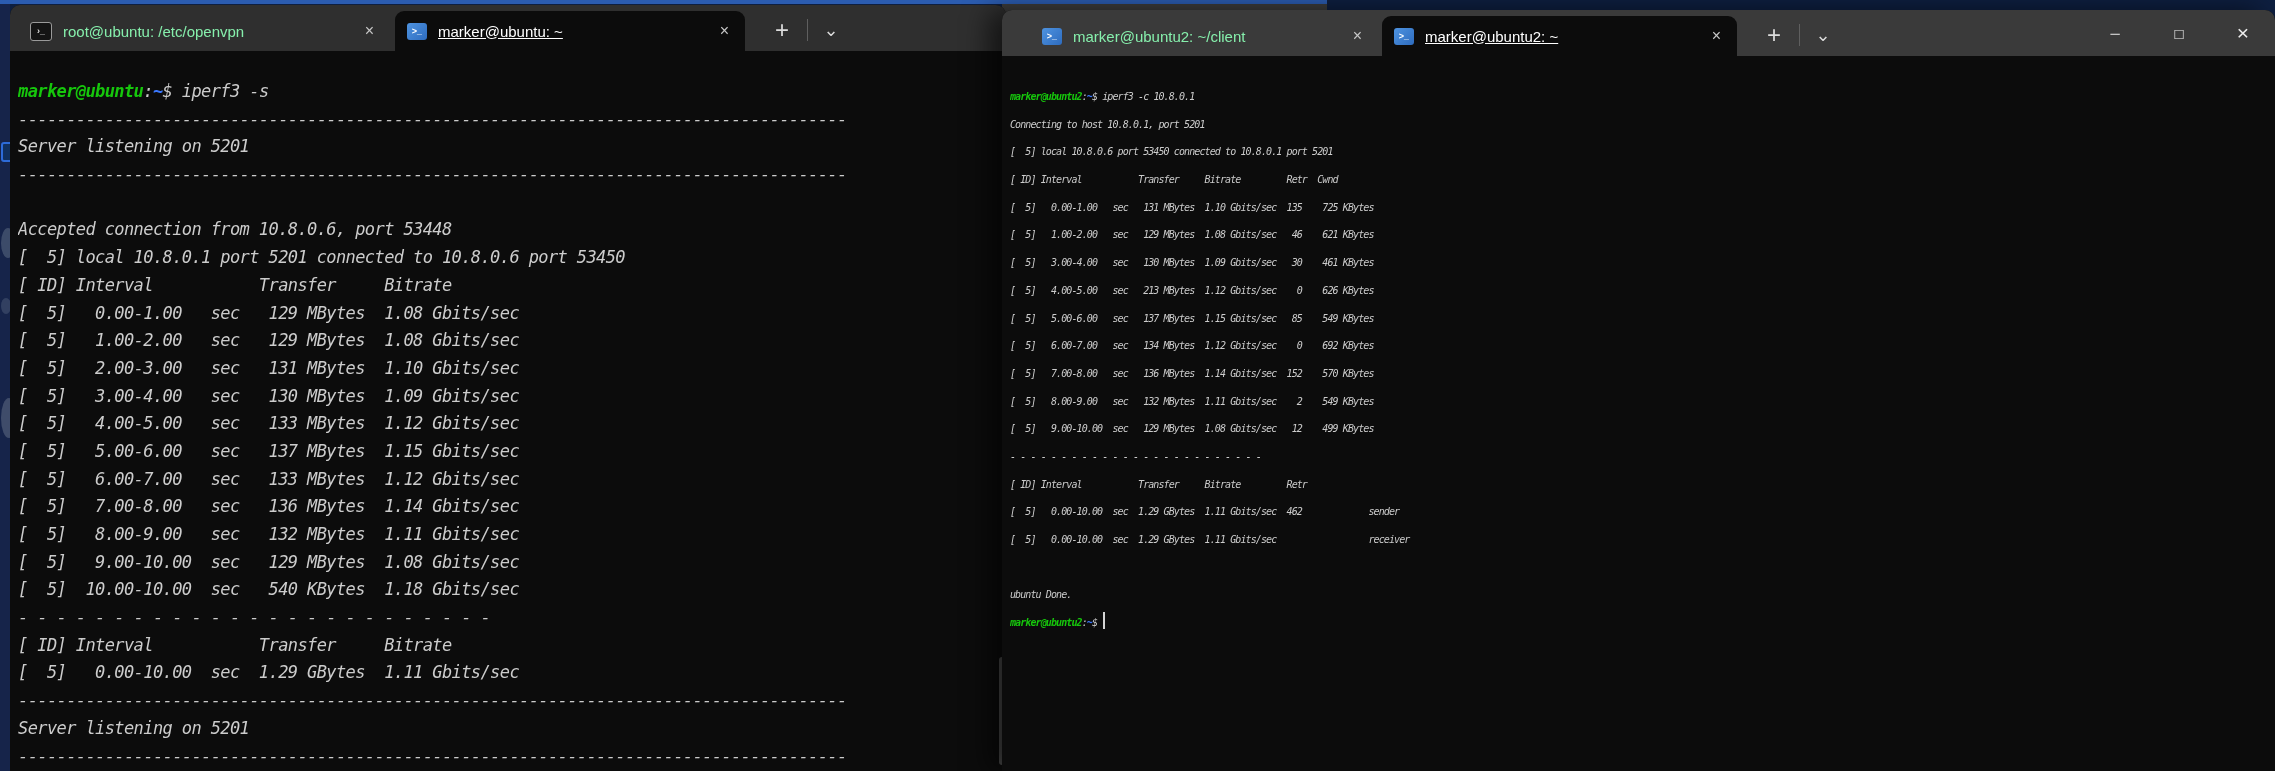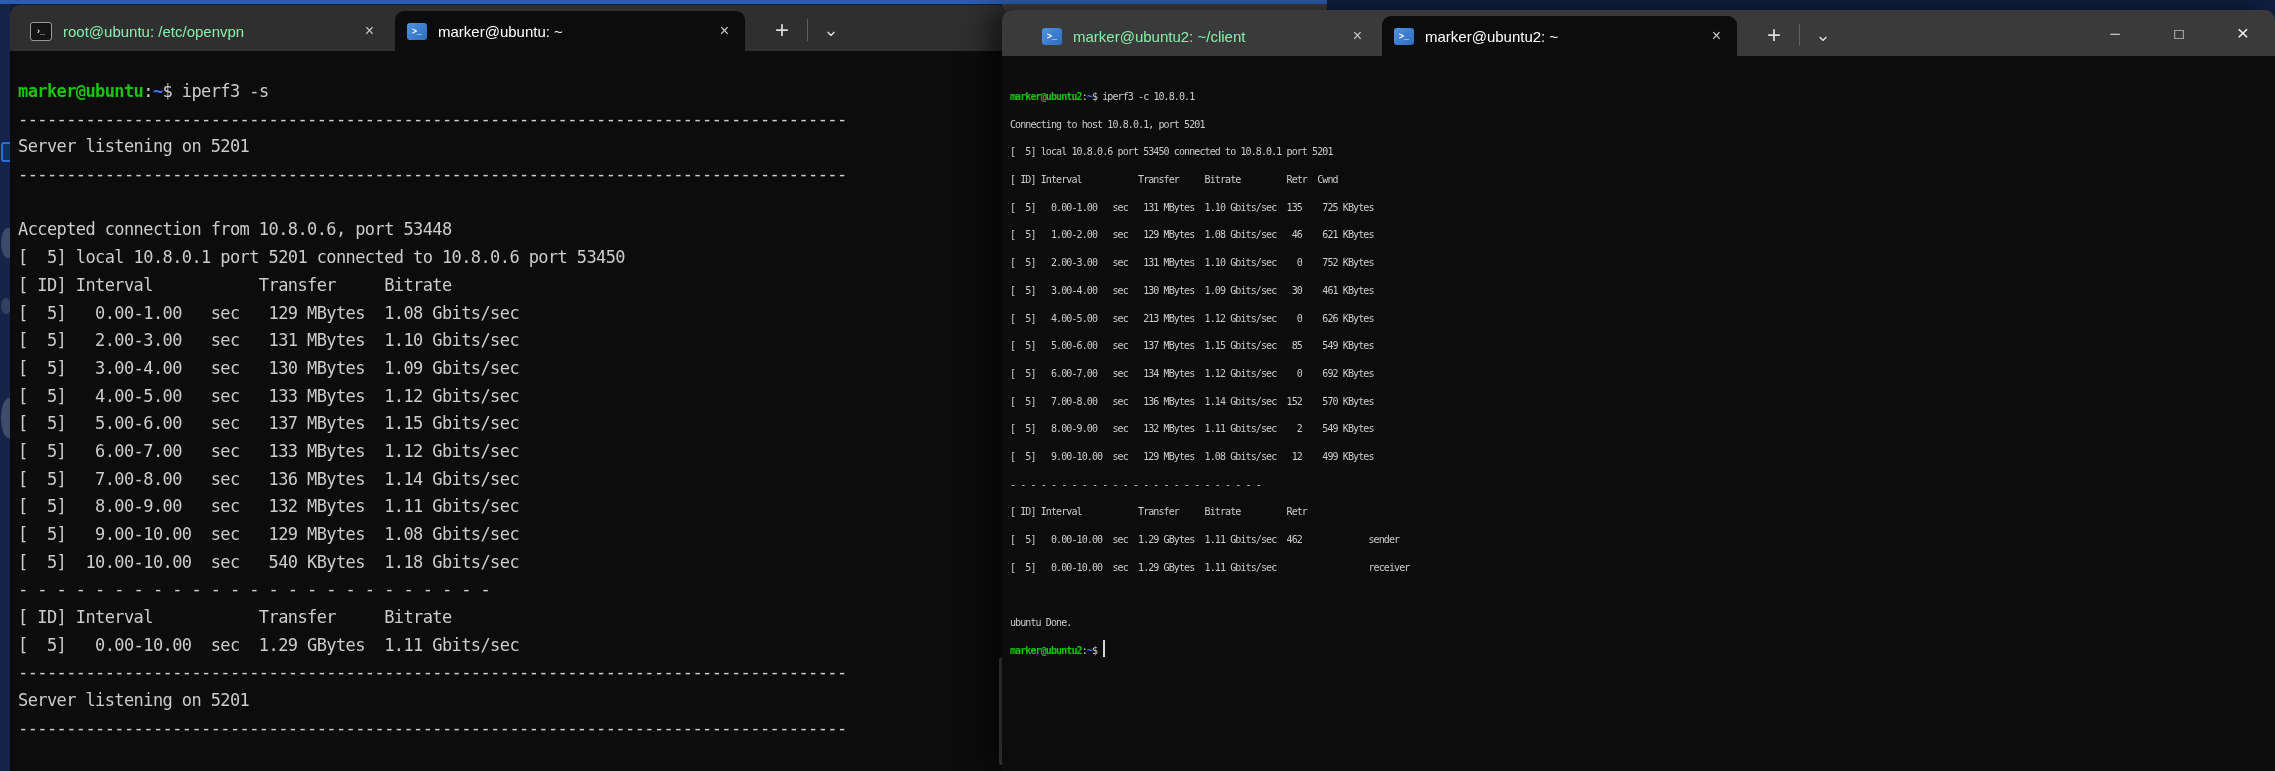--- a/index.html
+++ b/index.html
@@ -25,21 +25,21 @@
 
   .tabbar{position:absolute;left:0;top:0;right:0;height:46px;border-radius:10px 10px 0 0;
           display:flex;align-items:flex-end;}
   .win-left  .tabbar{background:#2f2f2f;}
   .win-right .tabbar{background:#3a3a3a;}
 
   .tab{height:40px;display:flex;align-items:center;padding:0 8px 0 12px;box-sizing:border-box;
        border-radius:9px 9px 0 0;cursor:default;}
   .tab .title{flex:1;font-size:15px;color:#86efac;white-space:nowrap;overflow:hidden;}
   .tab.active{background:#0c0c0c;}
-  .tab.active .title{color:#ffffff;}
+  .tab.active .title{color:#ffffff;text-decoration:underline;}
   .tab .tclose{font-size:16px;color:#c8c8c8;padding:1px 8px;border-radius:4px;font-weight:300;}
 
   #left-tabs{padding-left:8px;}
   #left-tabs .tab:nth-of-type(1){width:372px;}
   #left-tabs .tab:nth-of-type(2){width:350px;margin-left:5px;}
   #right-tabs{padding-left:28px;}
   #right-tabs .tab:nth-of-type(1){width:348px;}
   #right-tabs .tab:nth-of-type(2){width:355px;margin-left:4px;}
 
   .ticon{width:20px;height:17px;margin-right:11px;border-radius:3px;display:flex;align-items:center;
@@ -54,21 +54,21 @@
 
   .win-controls{position:absolute;right:0;top:0;height:46px;display:flex;z-index:4;}
   .wc-btn{width:64px;height:46px;display:flex;align-items:center;justify-content:center;color:#ededed;}
   .wc-btn.min{font-size:13px;}
   .wc-btn.max{font-size:15px;}
   .wc-btn.cls{font-size:21px;font-weight:300;}
 
   
   .term{position:absolute;left:8px;right:10px;top:73px;bottom:0;overflow:hidden;
         font-family:"DejaVu Sans Mono", monospace;color:var(--text,#cccccc);}
-  .term .tline{height:27.7px;line-height:27.7px;white-space:pre;}
+  .term .tline{height:27.7px;line-height:27.7px;white-space:pre;font-style:italic;}
   #left-term{font-size:17px;letter-spacing:-0.6px;}
   #right-term{font-size:10px;letter-spacing:-0.9px;}
   .term .g{color:var(--green,#16c60c);font-weight:bold;}
   .term .b{color:var(--blue,#3b78ff);font-weight:bold;}
   .cursor{display:inline-block;width:2px;height:17px;background:#d4d4d4;vertical-align:-3px;margin-left:1px;}
 
   .scrollbar{position:absolute;right:1px;top:46px;bottom:0;width:7px;}
   .scroll-thumb{position:absolute;right:0;bottom:6px;width:6px;height:108px;background:#4a4a4a;border-radius:3px;}
 </style>
 </head>
@@ -104,20 +104,21 @@
   <div id="left-term" class="term">
       <div class="tline"><span class="g">marker@ubuntu</span><span>:</span><span class="b">~</span><span>$ iperf3 -s</span></div>
       <div class="tline"><span>--------------------------------------------------------------------------------------</span></div>
       <div class="tline"><span>Server listening on 5201</span></div>
       <div class="tline"><span>--------------------------------------------------------------------------------------</span></div>
       <div class="tline"><span></span></div>
       <div class="tline"><span>Accepted connection from 10.8.0.6, port 53448</span></div>
       <div class="tline"><span>[  5] local 10.8.0.1 port 5201 connected to 10.8.0.6 port 53450</span></div>
       <div class="tline"><span>[ ID] Interval           Transfer     Bitrate</span></div>
       <div class="tline"><span>[  5]   0.00-1.00   sec   129 MBytes  1.08 Gbits/sec</span></div>
+      <div class="tline"><span>[  5]   1.00-2.00   sec   129 MBytes  1.08 Gbits/sec</span></div>
       <div class="tline"><span>[  5]   2.00-3.00   sec   131 MBytes  1.10 Gbits/sec</span></div>
       <div class="tline"><span>[  5]   3.00-4.00   sec   130 MBytes  1.09 Gbits/sec</span></div>
       <div class="tline"><span>[  5]   4.00-5.00   sec   133 MBytes  1.12 Gbits/sec</span></div>
       <div class="tline"><span>[  5]   5.00-6.00   sec   137 MBytes  1.15 Gbits/sec</span></div>
       <div class="tline"><span>[  5]   6.00-7.00   sec   133 MBytes  1.12 Gbits/sec</span></div>
       <div class="tline"><span>[  5]   7.00-8.00   sec   136 MBytes  1.14 Gbits/sec</span></div>
       <div class="tline"><span>[  5]   8.00-9.00   sec   132 MBytes  1.11 Gbits/sec</span></div>
       <div class="tline"><span>[  5]   9.00-10.00  sec   129 MBytes  1.08 Gbits/sec</span></div>
       <div class="tline"><span>[  5]  10.00-10.00  sec   540 KBytes  1.18 Gbits/sec</span></div>
       <div class="tline"><span>- - - - - - - - - - - - - - - - - - - - - - - - </span><span>-</span></div>
@@ -155,21 +156,20 @@
     <div class="wc-btn max">□</div>
     <div class="wc-btn cls">×</div>
   </div>
   <div id="right-term" class="term">
       <div class="tline"><span class="g">marker@ubuntu2</span><span>:</span><span class="b">~</span><span>$ iperf3 -c 10.8.0.1</span></div>
       <div class="tline"><span>Connecting to host 10.8.0.1, port 5201</span></div>
       <div class="tline"><span>[  5] local 10.8.0.6 port 53450 connected to 10.8.0.1 port 5201</span></div>
       <div class="tline"><span>[ ID] Interval           Transfer     Bitrate         Retr  Cwnd</span></div>
       <div class="tline"><span>[  5]   0.00-1.00   sec   131 MBytes  1.10 Gbits/sec  135    725 KBytes</span></div>
       <div class="tline"><span>[  5]   1.00-2.00   sec   129 MBytes  1.08 Gbits/sec   46    621 KBytes</span></div>
-      <div class="tline"><span>[  5]   2.00-3.00   sec   131 MBytes  1.10 Gbits/sec    0    752 KBytes</span></div>
       <div class="tline"><span>[  5]   3.00-4.00   sec   130 MBytes  1.09 Gbits/sec   30    461 KBytes</span></div>
       <div class="tline"><span>[  5]   4.00-5.00   sec   213 MBytes  1.12 Gbits/sec    0    626 KBytes</span></div>
       <div class="tline"><span>[  5]   5.00-6.00   sec   137 MBytes  1.15 Gbits/sec   85    549 KBytes</span></div>
       <div class="tline"><span>[  5]   6.00-7.00   sec   134 MBytes  1.12 Gbits/sec    0    692 KBytes</span></div>
       <div class="tline"><span>[  5]   7.00-8.00   sec   136 MBytes  1.14 Gbits/sec  152    570 KBytes</span></div>
       <div class="tline"><span>[  5]   8.00-9.00   sec   132 MBytes  1.11 Gbits/sec    2    549 KBytes</span></div>
       <div class="tline"><span>[  5]   9.00-10.00  sec   129 MBytes  1.08 Gbits/sec   12    499 KBytes</span></div>
       <div class="tline"><span>- - - - - - - - - - - - - - - - - - - - - - - - </span><span>-</span></div>
       <div class="tline"><span>[ ID] Interval           Transfer     Bitrate         Retr</span></div>
       <div class="tline"><span>[  5]   0.00-10.00  sec  1.29 GBytes  1.11 Gbits/sec  462             sender</span></div>

